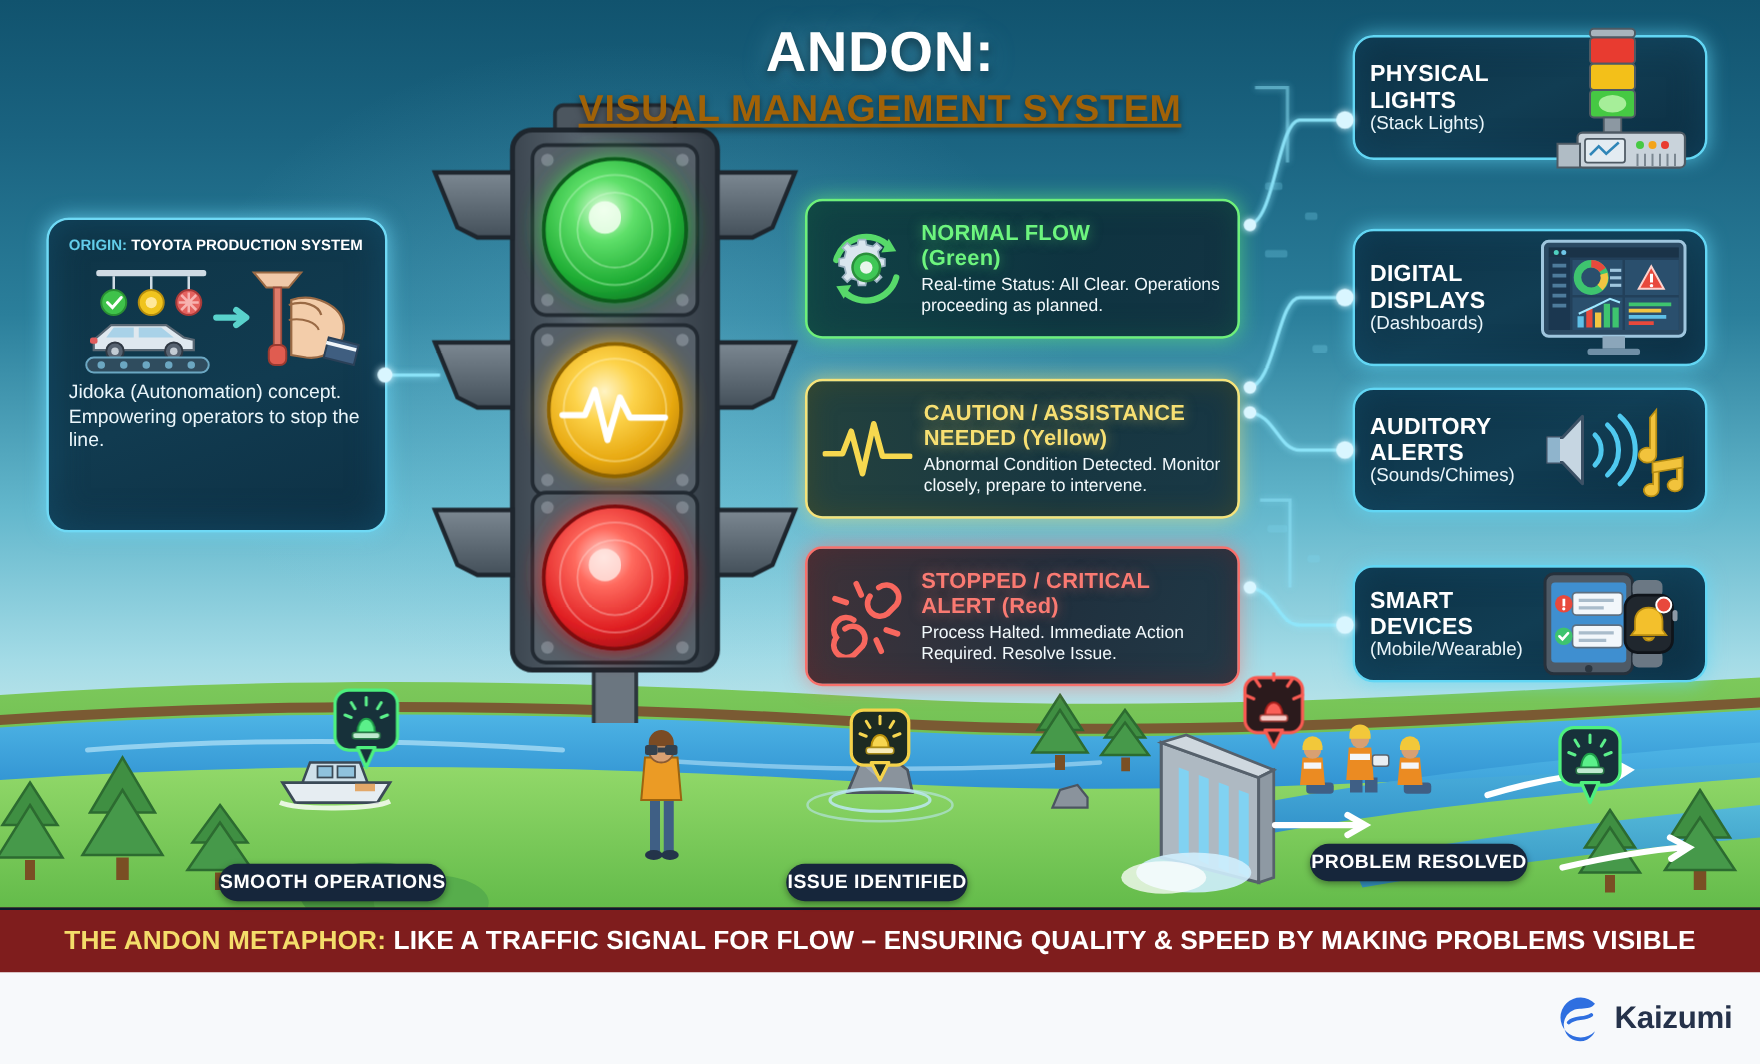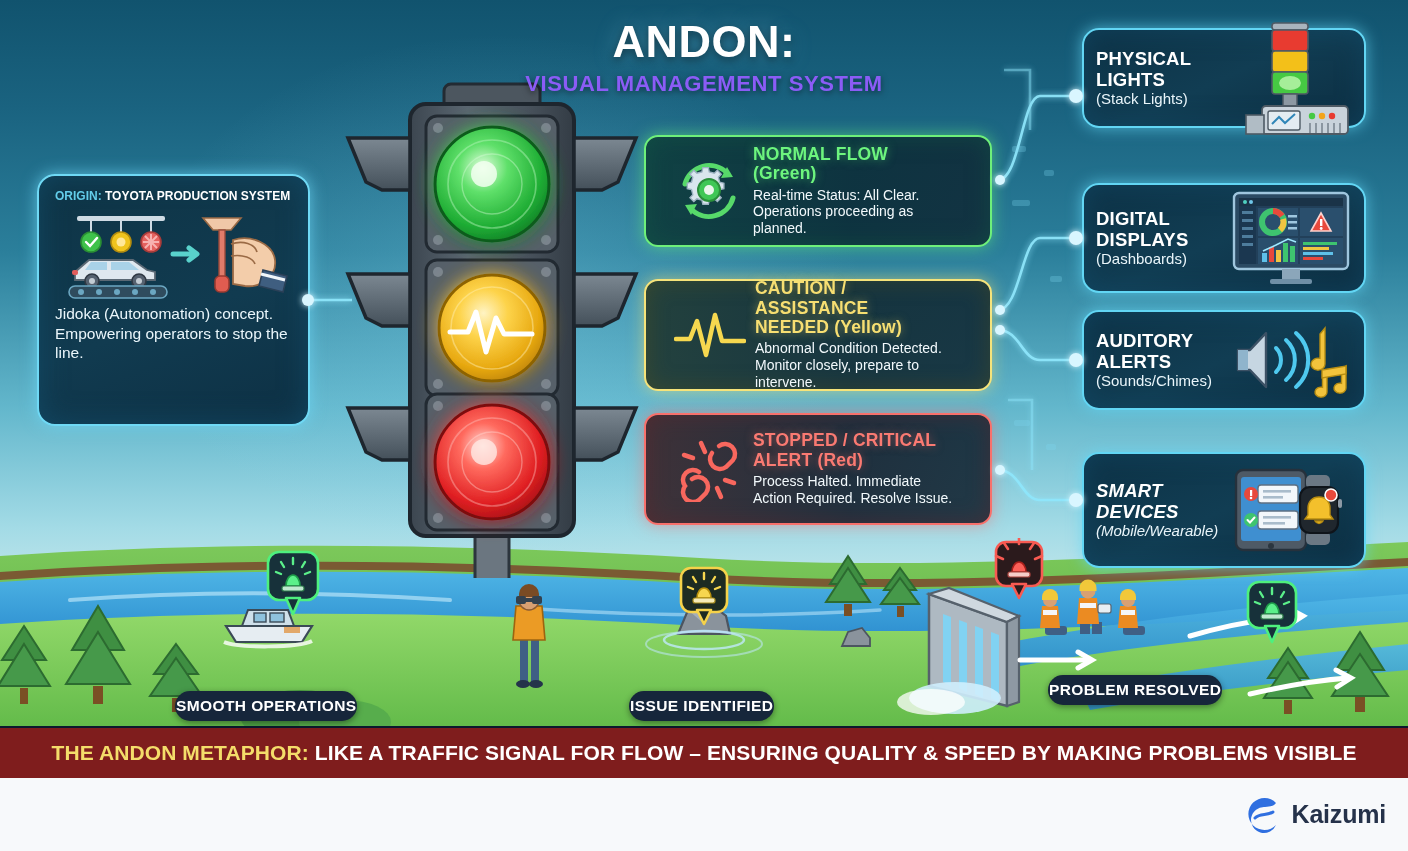--- a/index.html
+++ b/index.html
@@ -20,43 +20,43 @@
   }
 
   
   .land { position:absolute; left:0; top:538px; width:1408px; height:190px; overflow:hidden; }
   .land svg{ display:block; }
 
   
   .title-wrap{ position:absolute; left:0; top:16px; width:1408px; text-align:center; z-index:20; }
   .title-main{ font-size:45px; font-weight:bold; color:#ffffff; letter-spacing:.5px;
     text-shadow:0 3px 8px rgba(0,0,0,.45), 0 0 22px rgba(150,225,255,.35); }
-  .title-sub{ font-size:22px; font-weight:bold; color:#8b5cf6; letter-spacing:.6px; margin-top:3px;
-    text-shadow:0 2px 6px rgba(0,0,0,.5); }
+  .title-sub{ font-size:30px; font-weight:bold; color:#a16207; letter-spacing:.6px; margin-top:3px;
+    text-shadow:0 2px 6px rgba(0,0,0,.5);text-decoration:underline; }
 
   
   .panel{ position:absolute; border-radius:16px; }
 
   
   #origin-panel{
     left:37px; top:174px; width:273px; height:252px;
     background:linear-gradient(160deg,#0e3446 0%,#113b50 55%,#0d3044 100%);
     border:2px solid #6fd9f5; border-radius:18px;
     box-shadow:0 0 16px rgba(110,215,245,.75), inset 0 0 28px rgba(20,80,110,.7);
     padding:14px 16px 10px 16px;
   }
   .origin-title{ font-size:12px; font-weight:bold; line-height:1.12; color:#ffffff; }
   .origin-title .lead{ color:#63cdea; }
   .origin-art{ height:90px; margin:7px 0 4px 0; position:relative; }
   .origin-body{ font-size:15.5px; color:#eaf6fb; line-height:1.26; }
 
   
   .status{
     position:absolute; left:644px; width:348px; border-radius:14px;
-    display:flex; align-items:center; padding:9px 28px; gap:9px;
+    display:flex; align-items:center; padding:9px 12px; gap:9px;margin-top:24px;
   }
   .status .ic{ flex:0 0 70px; height:70px; display:flex; align-items:center; justify-content:center; }
   .status .txt{ flex:1; }
   .st-head{ font-size:17.5px; font-weight:bold; line-height:1.1; letter-spacing:.2px; }
   .st-body{ font-size:14px; color:#f2f9fc; line-height:1.2; margin-top:3px; }
 
   #status-green{ top:135px; height:112px;
     background:linear-gradient(95deg,rgba(14,62,62,.93) 0%,rgba(13,48,60,.95) 60%,rgba(16,44,58,.9) 100%);
     border:2px solid #6ef07a; box-shadow:0 0 16px rgba(100,240,120,.6), inset 0 0 22px rgba(20,90,70,.5); }
   #status-green .st-head{ color:#6df57e; text-shadow:0 0 10px rgba(90,245,120,.5); }
@@ -78,21 +78,21 @@
     border:2px solid #62d6f4; box-shadow:0 0 15px rgba(100,215,245,.7), inset 0 0 26px rgba(18,75,105,.65);
     display:flex; align-items:center; padding:10px 12px;
   }
   .card .cl{ flex:1; }
   .card .cr{ flex:0 0 118px; height:100%; display:flex; align-items:center; justify-content:center; }
   .c-title{ font-size:18.5px; font-weight:bold; color:#ffffff; line-height:1.1; letter-spacing:.2px; }
   .c-sub{ font-size:15px; color:#e9f5fa; margin-top:0; }
   #card-physical{ top:28px;  height:100px; }
   #card-digital { top:183px; height:110px; }
   #card-auditory{ top:310px; height:100px; }
-  #card-smart   { top:452px; height:116px;font-style:italic;  }
+  #card-smart   { top:452px; height:94px;  }
 
   
   #connectors{ position:absolute; left:0; top:0; width:1408px; height:600px; z-index:5; pointer-events:none; }
 
   
   #traffic-light{ position:absolute; left:332px; top:78px; width:320px; height:500px; z-index:12; }
 
   
   .scene-label{
     position:absolute; z-index:16; background:#16263b; color:#ffffff;

